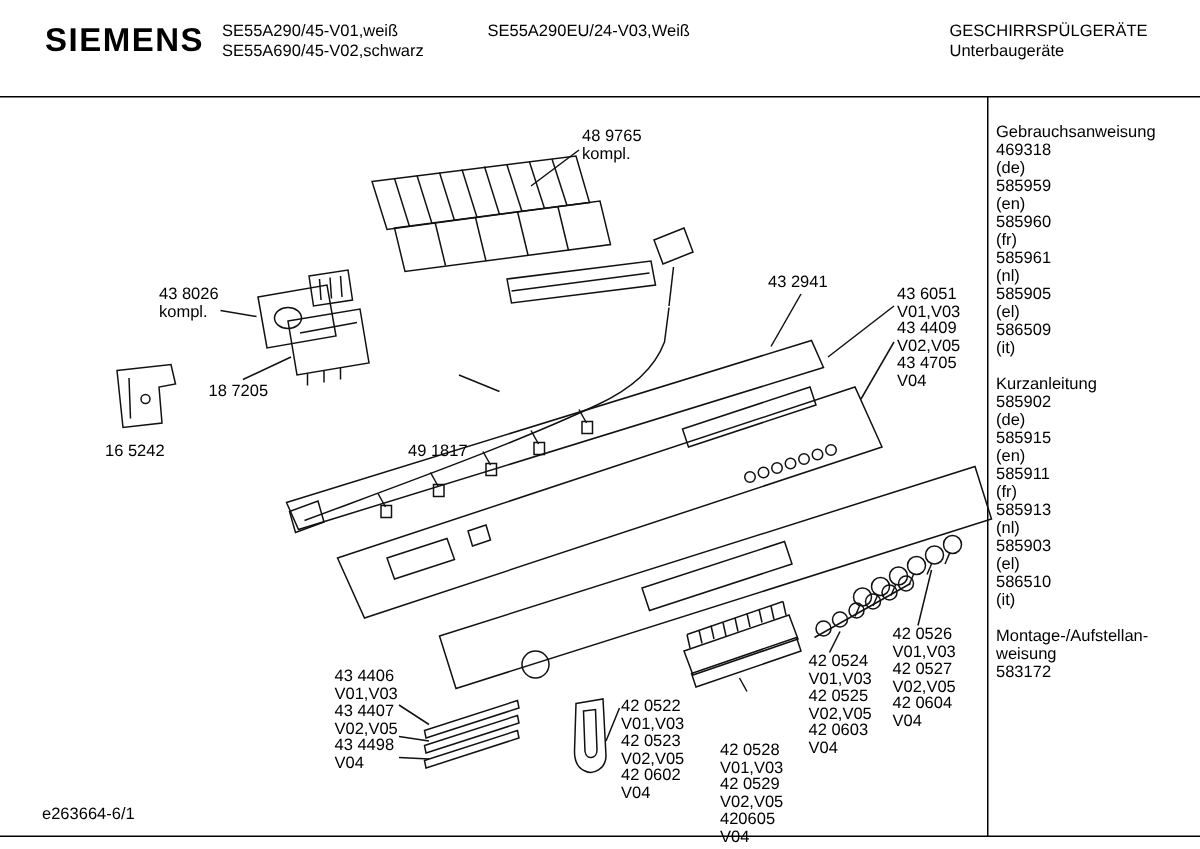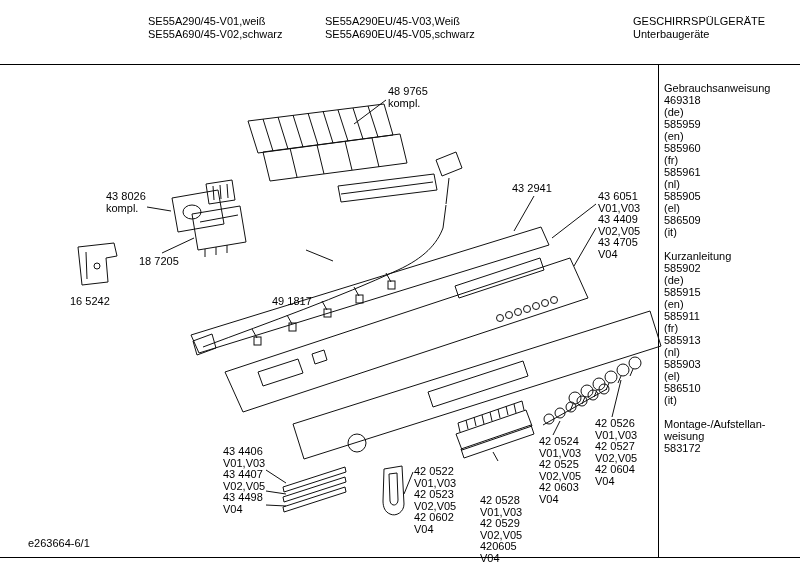--- a/index.html
+++ b/index.html
@@ -21,27 +21,27 @@
   .part-label{position:absolute;font-size:11px;line-height:11.5px;white-space:nowrap;}
   .sidebar{position:absolute;left:664px;top:82px;width:130px;font-size:11px;line-height:12px;}
   .sb-section{margin-bottom:12px;}
   .footer{position:absolute;left:28px;top:537px;font-size:11px;}
 </style>
 </head>
 <body>
 
 <div class="page">
 
+  <div class="brand">SIEMENS</div>
   <div class="models models-left">
     <div>SE55A290/45-V01,weiß</div>
     <div>SE55A690/45-V02,schwarz</div>
   </div>
   <div class="models models-right">
-    <div>SE55A290EU/45-V03,Weiß</div>
-    <div>SE55A690EU/45-V05,schwarz</div>
+    <div>SE55A290EU/24-V03,Weiß</div>
   </div>
   <div class="category">
     <div>GESCHIRRSPÜLGERÄTE</div>
     <div>Unterbaugeräte</div>
   </div>
 
   <div class="rule rule-top"></div>
   <div class="rule rule-vert"></div>
   <div class="rule rule-bottom"></div>
 

